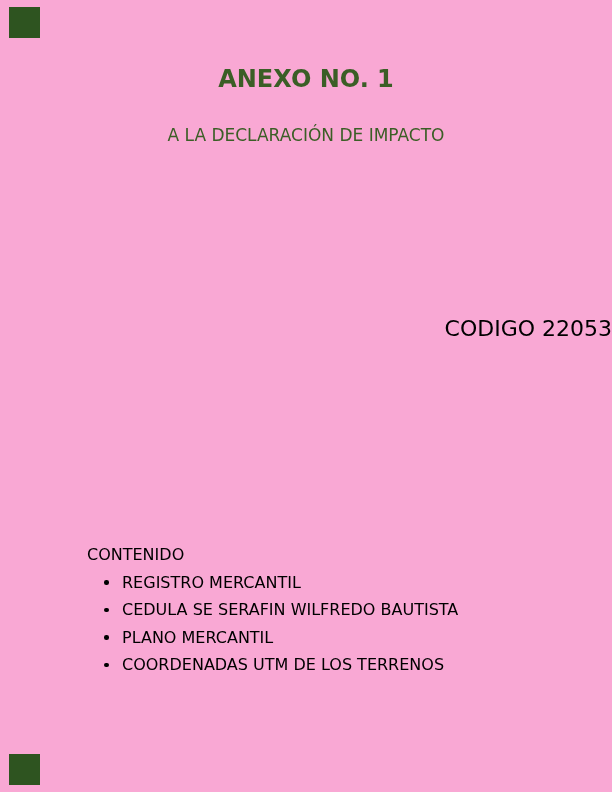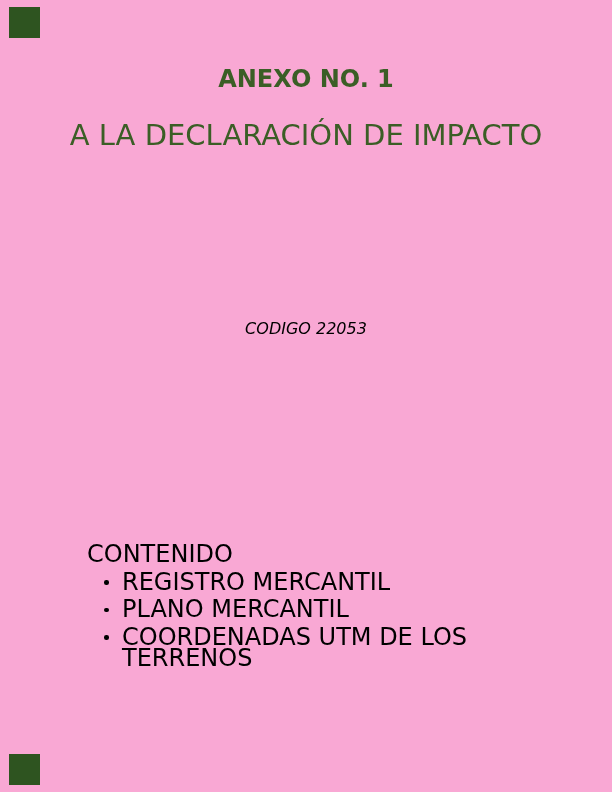--- a/index.html
+++ b/index.html
@@ -35,42 +35,41 @@
     line-height: 30px;
     font-weight: bold;
     color: #3b5e26;
   }
   .doc-subtitle {
     position: absolute;
     top: 120px;
     left: 0;
     right: 0;
     text-align: center;
-    font-size: 29px;
+    font-size: 17px;
     line-height: 31px;
     font-weight: normal;
     color: #3b5e26;
   }
   .doc-code {
     position: absolute;
     top: 318px;
     left: 0;
     right: 0;
-    text-align: center;
-    font-size: 16px;
+    text-align: right;
+    font-size: 22px;
     line-height: 22px;
     color: #000000;
-    font-style: italic;
   }
   .contents {
     position: absolute;
     top: 544px;
     left: 87px;
     right: 30px;
-    font-size: 24px;
+    font-size: 16px;
     line-height: 21.6px;
     color: #000000;
   }
   .contents-heading {
     display: block;
   }
   .contents-item {
     position: relative;
     padding-left: 35px;
     margin-top: 6px;
@@ -103,20 +102,24 @@
   <div class="doc-code">CODIGO 22053</div>
 
   <div class="contents">
     <span class="contents-heading">CONTENIDO</span>
 
     <div class="contents-item">
       <span class="bullet-dot"></span>
       <span>REGISTRO MERCANTIL</span>
     </div>
 
+    <div class="contents-item">
+      <span class="bullet-dot"></span>
+      <span>CEDULA SE SERAFIN WILFREDO BAUTISTA</span>
+    </div>
 
 
     <div class="contents-item">
       <span class="bullet-dot"></span>
       <span>PLANO MERCANTIL</span>
     </div>
 
     <div class="contents-item">
       <span class="bullet-dot"></span>
       <span>COORDENADAS UTM DE LOS TERRENOS</span>

